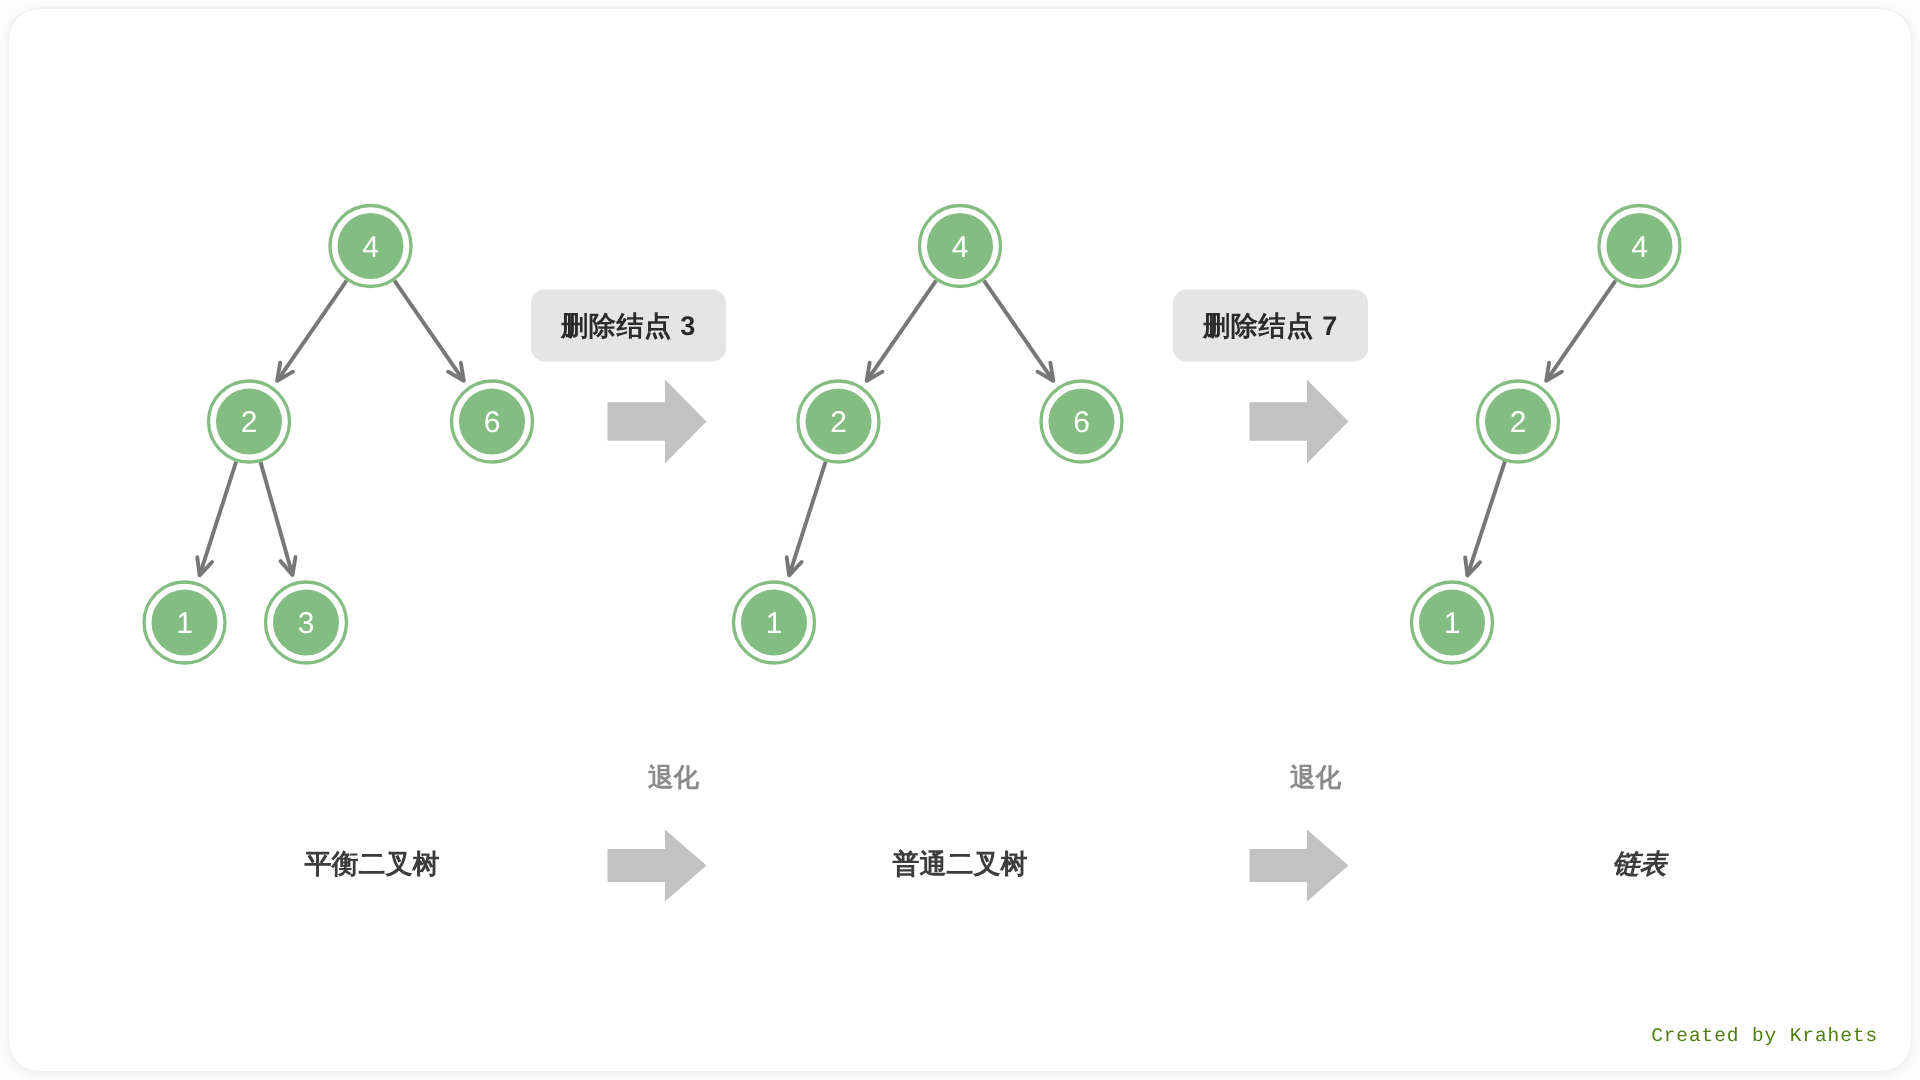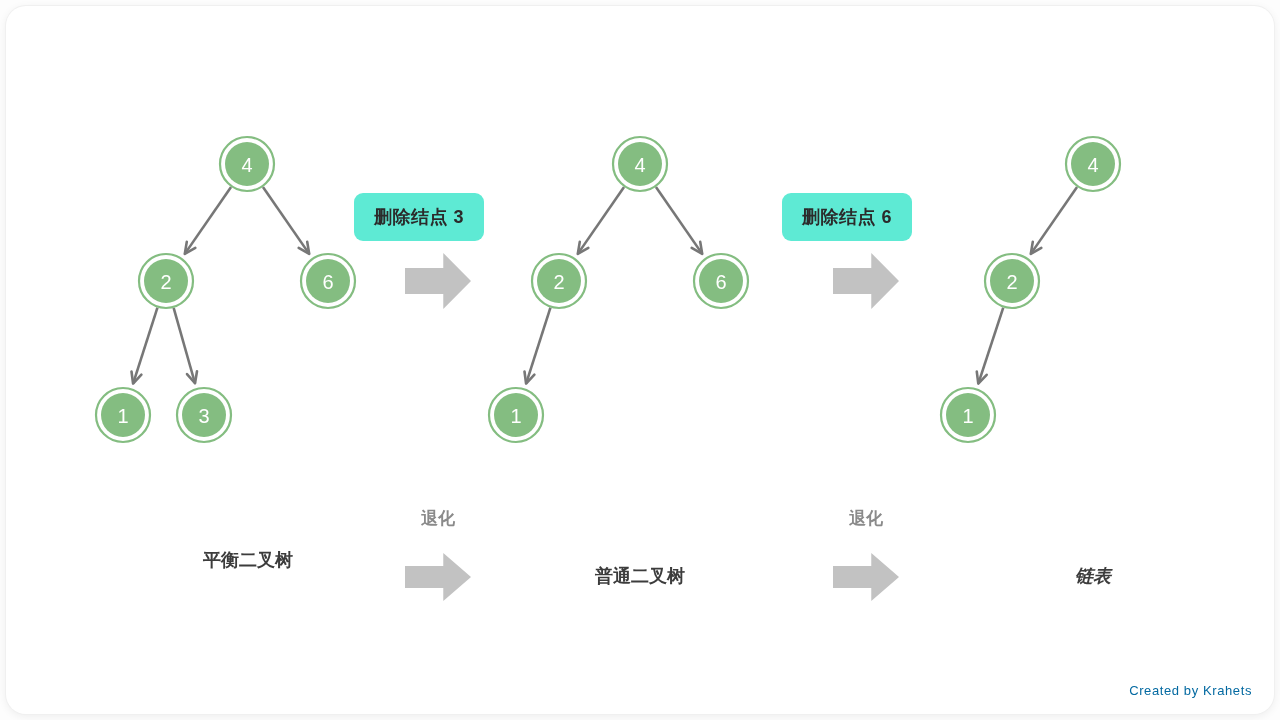--- a/index.html
+++ b/index.html
@@ -42,21 +42,21 @@
     font-size: 20px;
     font-weight: 400;
     text-anchor: middle;
     dominant-baseline: central;
   }
   .edge-line { stroke: #777777; stroke-width: 2.6; fill: none; }
   .block-arrow { fill: #c2c2c2; }
 
   .chip {
     position: absolute;
-    background: #5eead4;
+    background: #e5e5e5;
     border-radius: 9px;
     height: 48px;
     display: flex;
     align-items: center;
     justify-content: center;
     padding: 0 20px;
     white-space: nowrap;
   }
   .chip-text {
     font-family: "Liberation Sans", "DejaVu Sans", sans-serif;
@@ -77,27 +77,28 @@
   }
   .transition-label {
     position: absolute;
     font-family: Liberation Mono, monospace;
     font-size: 17px;
     font-weight: bold;
     color: #8a8a8a;
     white-space: nowrap;
     text-align: center;
     transform: translateX(-50%);
+    margin-left: 11px;
   }
   .watermark {
     position: absolute;
     right: 28px; bottom: 22px;
-    font-family: Liberation Sans, sans-serif;
+    font-family: Liberation Mono, monospace;
     font-size: 13px;
-    color: #0369a1;
+    color: #4d7c0f;
     letter-spacing: 0.6px;
     white-space: nowrap;
   }
 </style>
 </head>
 <body>
 
 <div class="canvas">
   <div class="card"></div>
 
@@ -222,25 +223,25 @@
           <polygon points="405,565.96 443.28,565.96 443.28,553 471,577 443.28,601 443.28,588.04 405,588.04" class="block-arrow"></polygon>
           <polygon points="833,565.96 871.28,565.96 871.28,553 899,577 871.28,601 871.28,588.04 833,588.04" class="block-arrow"></polygon>
         </g>
     </svg>
 
     <div class="chip" style="left:354px; top:193px;">
       <span class="chip-text">删除结点  3</span>
     </div>
 
     <div class="chip" style="left:782px; top:193px;">
-      <span class="chip-text">删除结点  6</span>
+      <span class="chip-text">删除结点  7</span>
     </div>
 
     <div class="transition-label" style="left:438px; top:507px;">退化</div>
     <div class="transition-label" style="left:866px; top:507px;">退化</div>
 
-    <div class="caption" style="left:248px; top:548px;">平衡二叉树</div>
+    <div class="caption" style="left:248px; top:564px;">平衡二叉树</div>
     <div class="caption" style="left:640px; top:564px;font-family:Liberation Serif, serif;">普通二叉树</div>
     <div class="caption" style="left:1093px; top:564px;font-style:italic;">链表</div>
 
     <div class="watermark">Created by Krahets</div>
   </div>
 </div>
 
 </body></html>

